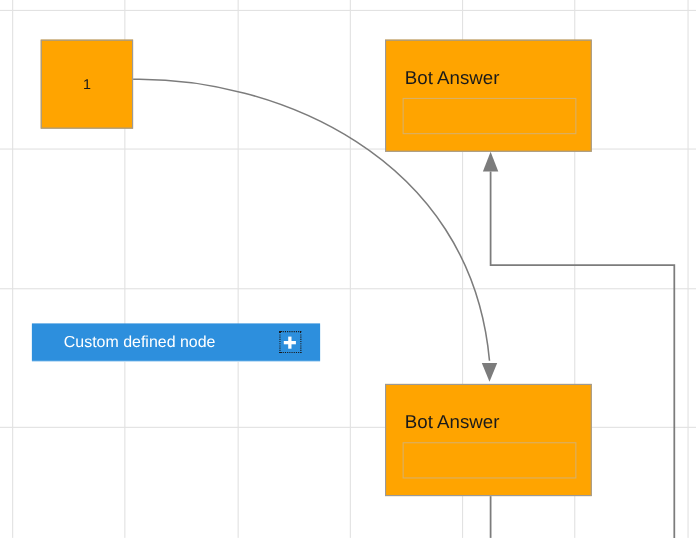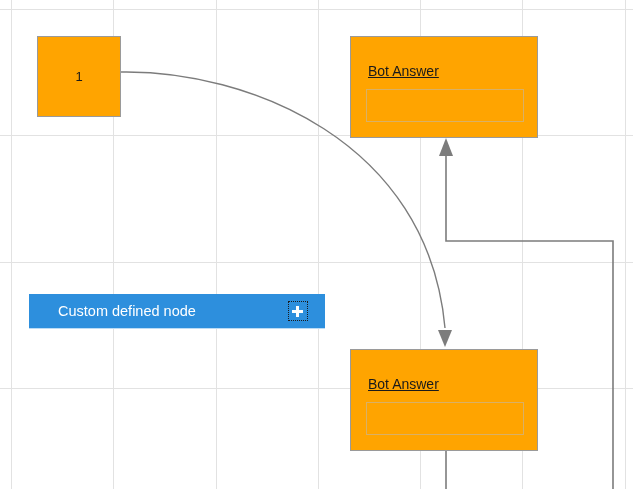--- a/index.html
+++ b/index.html
@@ -62,38 +62,37 @@
   }
   .node-start .node-label {
     left: 0; right: 0;
     top: 32px;
     text-align: center;
     font-size: 13px;
   }
   .node-bot .node-label {
     left: 17px;
     top: 26px;
-    font-size: 14px;
-    text-decoration: underline;
+    font-size: 17px;
   }
   .node-slot {
     position: absolute;
     left: 15px;
     top: 52px;
     width: 158px;
     height: 33px;
     box-sizing: border-box;
     border: 1px solid #d9b066;
   }
   
   .palette-item {
     position: absolute;
     left: 29px;
     top: 294px;
-    width: 296px;
+    width: 262px;
     height: 34px;
     background: #2d8fdd;
     box-shadow: 0 1px 0 0 #bcdcf5;
   }
   .palette-label {
     position: absolute;
     left: 29px;
     top: 8px;
     color: #ffffff;
     font-size: 14.5px;

